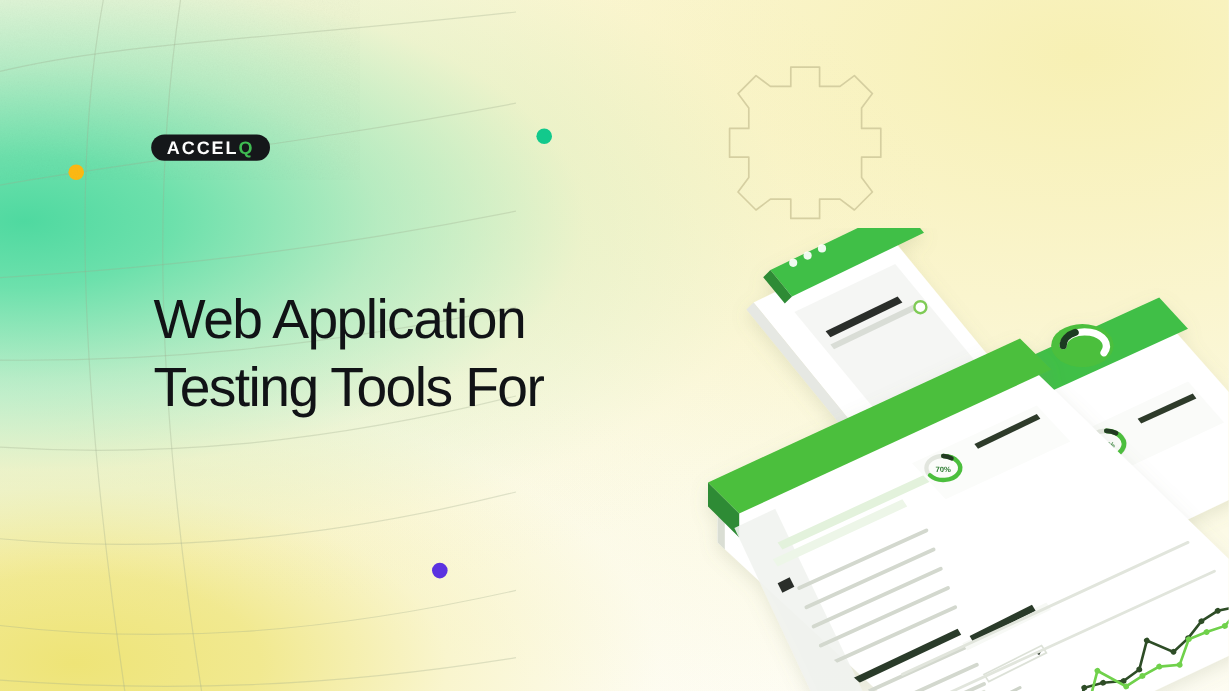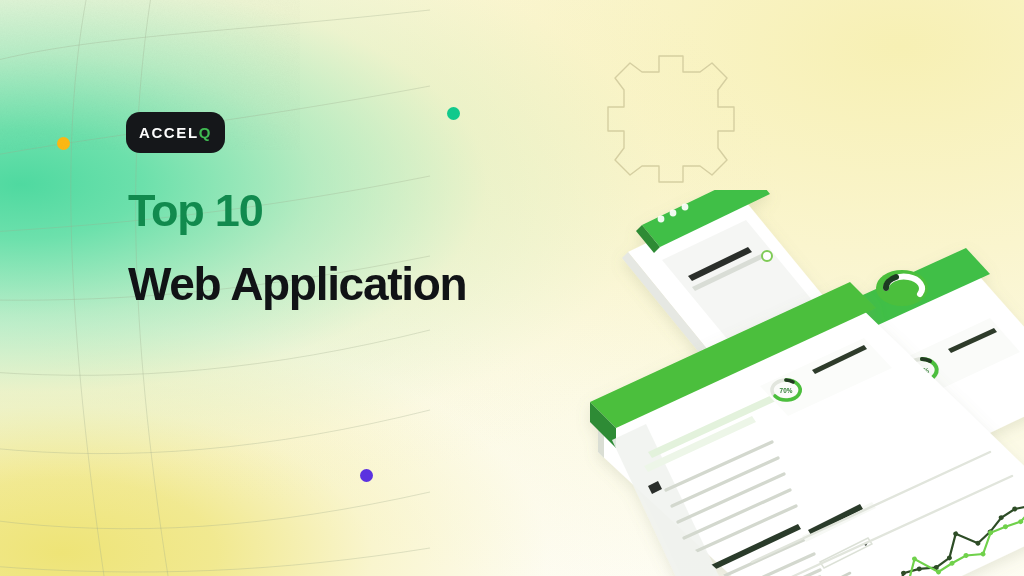--- a/index.html
+++ b/index.html
@@ -36,21 +36,21 @@
 
   
   .dot { position:absolute; border-radius:50%; }
   .dot-amber  { left:57px;  top:137px; width:13px; height:13px; background:#FDB913; }
   .dot-teal   { left:447px; top:107px; width:13px; height:13px; background:#12C98C; }
   .dot-purple { left:360px; top:469px; width:13px; height:13px; background:#5B32E0; }
 
   
   .logo {
     position:absolute; left:126px; top:112px;
-    height:41px; padding:0 13px;
+    height:22px; padding:0 13px;
     background:#15171A;
     border-radius:14px;
     display:flex; align-items:center; justify-content:flex-end;
   }
   .logo-text {
     color:#FFFFFF;
     font-size:15px; font-weight:700;
     letter-spacing:1.6px;
     line-height:1;
     font-family:"Liberation Sans", sans-serif;
@@ -59,24 +59,24 @@
 
   
   .eyebrow {
     position:absolute; left:128px; top:188px;
     color:#118A4E;
     font-size:45px; font-weight:700;
     letter-spacing:-1.2px;
     line-height:1;
   }
   .headline {
-    position:absolute; left:128px; top:256px;
+    position:absolute; left:128px; top:238px;
     width:470px;
     color:#111316;
-    font-size:46px; font-weight:700;
+    font-size:46px; font-weight:400;
     letter-spacing:-1.3px;
     line-height:1.22;
   }
   .headline span { display:block; }
 
   
   .artwork { position:absolute; left:520px; top:190px; width:520px; height:400px; }
 </style>
 </head>
 <body>
@@ -103,24 +103,24 @@
   </svg>
 
   <span class="dot dot-amber"></span>
   <span class="dot dot-teal"></span>
   <span class="dot dot-purple"></span>
 
   <div class="logo">
     <span class="logo-text"><span>ACCEL</span><span class="q">Q</span></span>
   </div>
 
-  <div class="eyebrow">Top 10</div>
 
   <h1 class="headline">
     <span>Web Application</span>
+    <span>Testing Tools For</span>
   </h1>
 
   <svg class="artwork" viewBox="0 0 520 400">
     <defs>
       <clipPath id="clipBack">
         <polygon points="110,60 290,-20 420,120 250,205"></polygon>
       </clipPath>
       <clipPath id="clipFront">
         <polygon points="50,250 330,120 560,340 300,470"></polygon>
       </clipPath>

